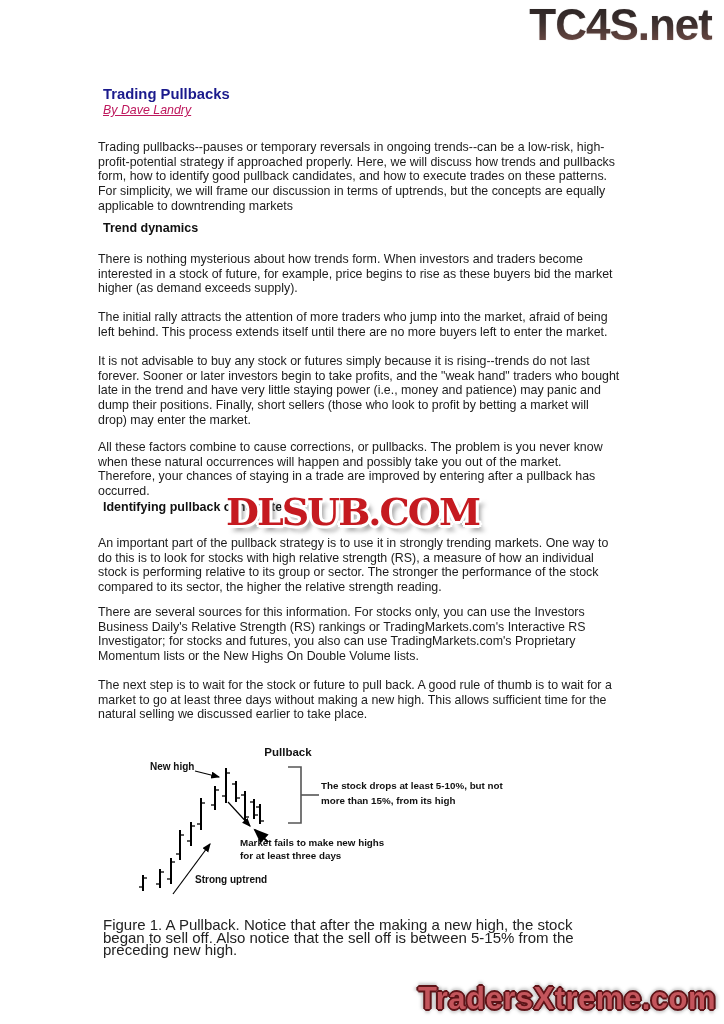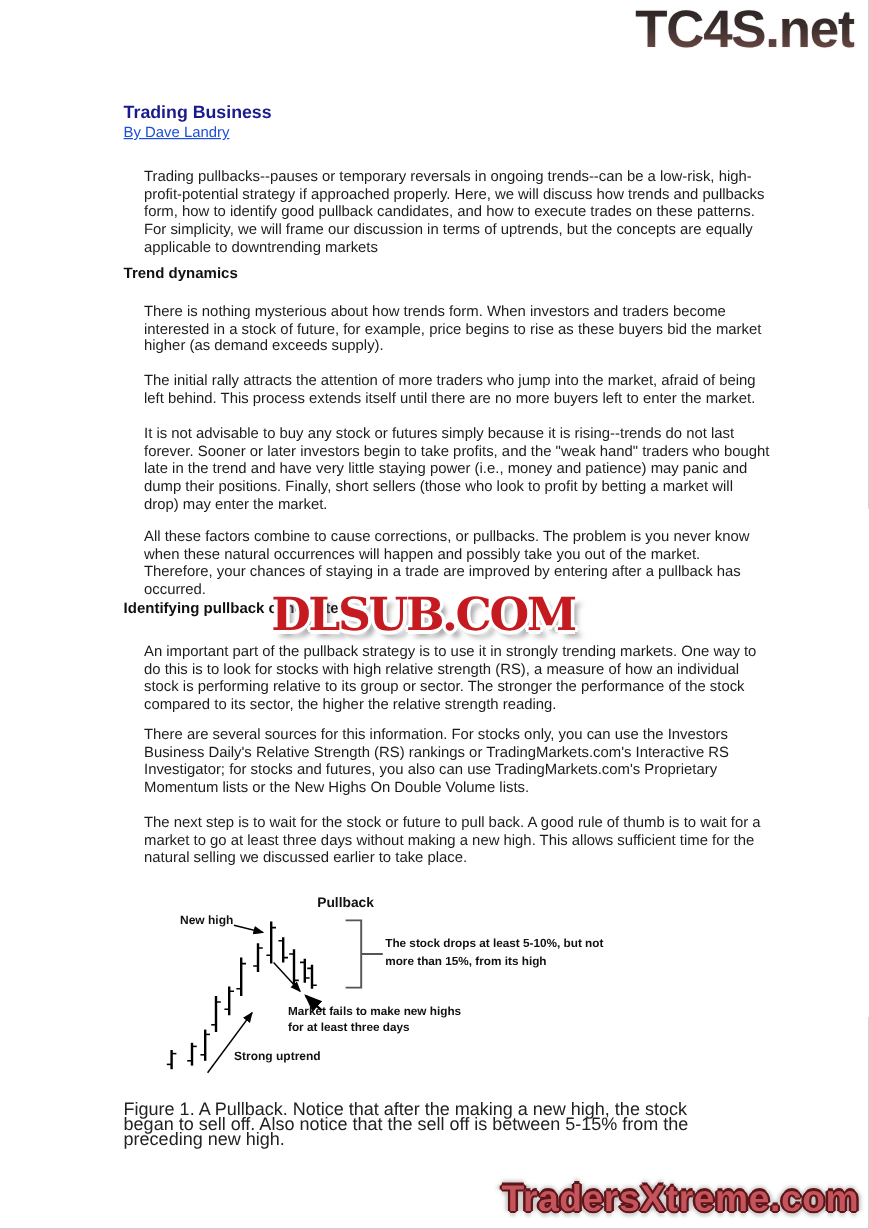--- a/index.html
+++ b/index.html
@@ -18,24 +18,24 @@
     -webkit-background-clip:text;background-clip:text;
     -webkit-text-fill-color:transparent;
     text-shadow:0 0 1px rgba(60,40,38,0.25);
   }
   .title{
     top:86px;left:103px;margin:0;
     font-size:14.8px;font-weight:bold;color:#1a1a8c;
   }
   .byline{
     top:103px;left:103px;
-    font-size:12.4px;color:#1d4ed8;text-decoration:underline;cursor:pointer;
+    font-size:12.4px;color:#be185d;text-decoration:underline;cursor:pointer;font-style:italic;
   }
   p.body{
-    margin:0;left:120px;width:522px;
+    margin:0;left:98px;width:522px;
     font-size:12.4px;line-height:14.7px;color:#1c1c1c;
   }
   h2.sect{
     margin:0;left:103px;position:absolute;
     font-size:12.5px;font-weight:bold;color:#111;
   }
   
   .dlsub{
     top:489px;left:226px;z-index:5;
     font-family:"DejaVu Serif",serif;font-weight:900;
@@ -67,21 +67,21 @@
   .fig .arrow2{stroke:#000;stroke-width:2;fill:none;}
   .fig .bracket{stroke:#555;stroke-width:1.6;fill:none;}
 </style>
 </head>
 <body>
 
 <div class="page">
 
   <div class="abs tc4s">TC4S.net</div>
 
-  <h1 class="abs title">Trading Business</h1>
+  <h1 class="abs title">Trading Pullbacks</h1>
   <a class="abs byline">By Dave Landry</a>
 
   <p class="abs body" style="top:140px">Trading pullbacks--pauses or temporary reversals in ongoing trends--can be a low-risk, high-profit-potential strategy if approached properly. Here, we will discuss how trends and pullbacks form, how to identify good pullback candidates, and how to execute trades on these patterns. For simplicity, we will frame our discussion in terms of uptrends, but the concepts are equally applicable to downtrending markets</p>
 
   <h2 class="sect" style="top:221px">Trend dynamics</h2>
 
   <p class="abs body" style="top:252px">There is nothing mysterious about how trends form. When investors and traders become interested in a stock of future, for example, price begins to rise as these buyers bid the market higher (as demand exceeds supply).</p>
   <p class="abs body" style="top:310px">The initial rally attracts the attention of more traders who jump into the market, afraid of being left behind. This process extends itself until there are no more buyers left to enter the market.</p>
   <p class="abs body" style="top:354px">It is not advisable to buy any stock or futures simply because it is rising--trends do not last forever. Sooner or later investors begin to take profits, and the "weak hand" traders who bought late in the trend and have very little staying power (i.e., money and patience) may panic and dump their positions. Finally, short sellers (those who look to profit by betting a market will drop) may enter the market.</p>
   <p class="abs body" style="top:440px">All these factors combine to cause corrections, or pullbacks. The problem is you never know when these natural occurrences will happen and possibly take you out of the market. Therefore, your chances of staying in a trade are improved by entering after a pullback has occurred.</p>

